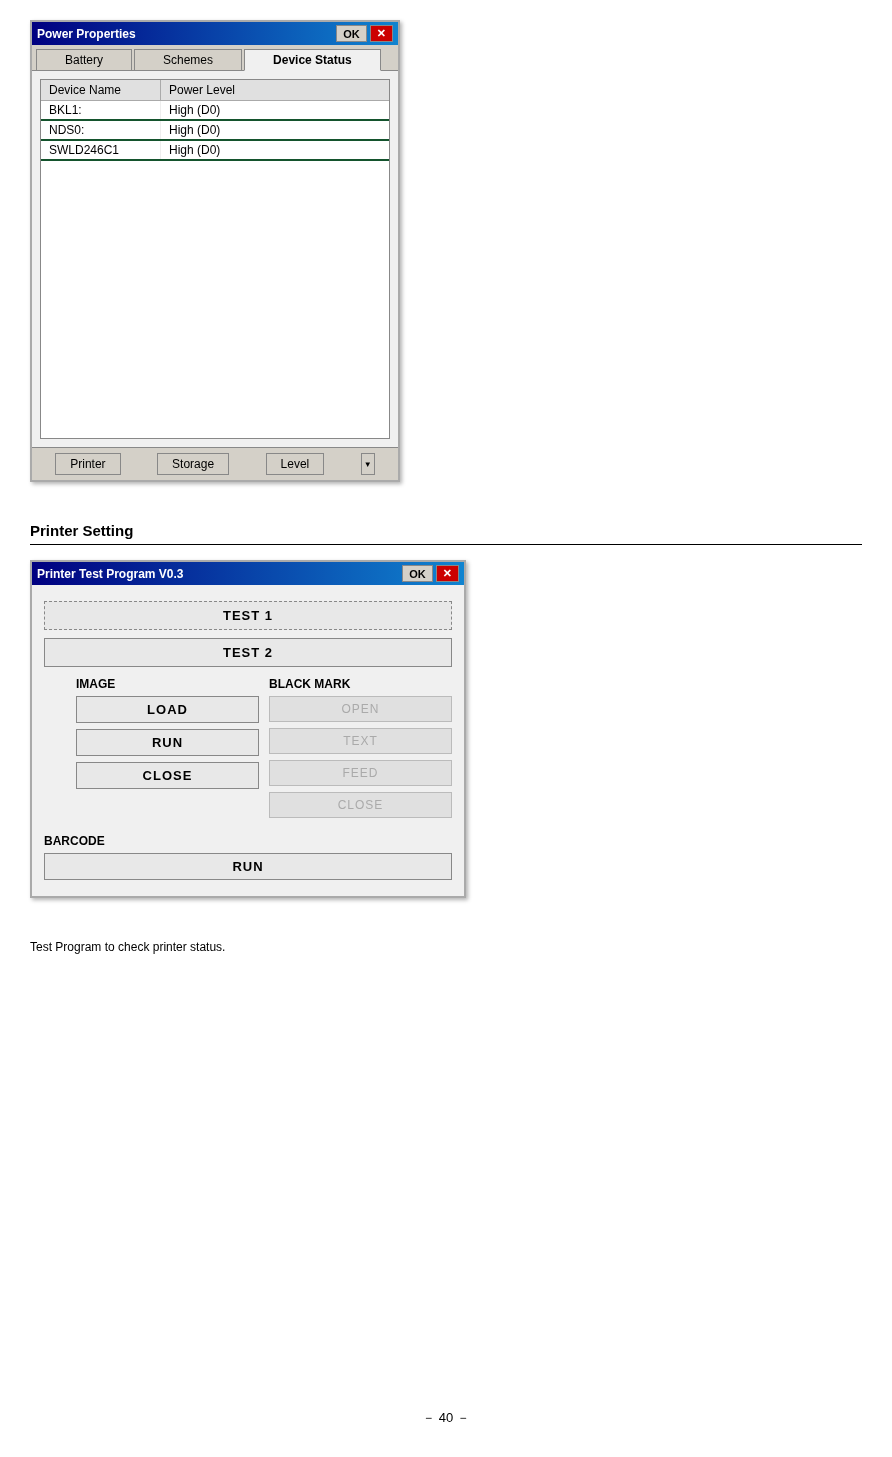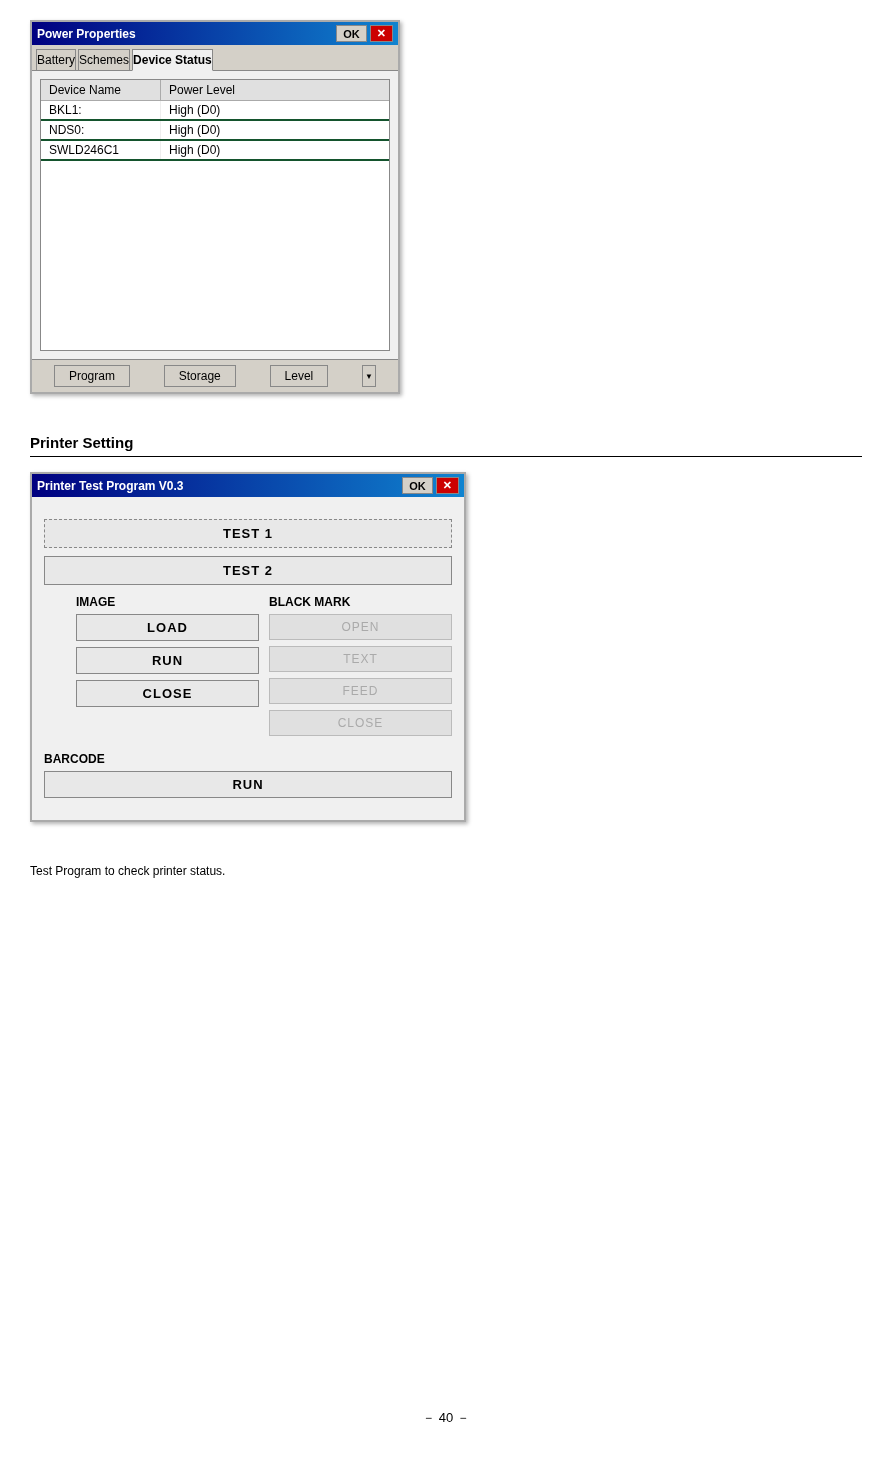--- a/index.html
+++ b/index.html
@@ -67,21 +67,21 @@
     }
 
     .dialog-tabs {
       display: flex;
       background: #d4d0c8;
       border-bottom: 1px solid #888;
       padding: 4px 4px 0 4px;
     }
 
     .tab {
-      padding: 3px 0;
+      padding: 3px 28px;
       border: 1px solid #888;
       border-bottom: none;
       background: #d4d0c8;
       cursor: pointer;
       font-size: 12px;
       margin-right: 2px;
     }
 
     .tab.active {
       background: #f0f0f0;
@@ -90,21 +90,21 @@
       margin-bottom: -1px;
     }
 
     .dialog-body {
       padding: 8px;
       background: #f0f0f0;
     }
 
     .device-list-area {
       width: 100%;
-      height: 272px;
+      height: 360px;
       border: 1px solid #888;
       background: #fff;
       font-size: 12px;
     }
 
     .device-list-header {
       display: flex;
       border-bottom: 1px solid #aaa;
       background: #e0e0e0;
     }
@@ -187,21 +187,21 @@
       align-items: center;
       justify-content: space-between;
       background: linear-gradient(to right, #000080, #1084d0);
       padding: 3px 5px;
       color: #fff;
       font-size: 12px;
       font-weight: bold;
     }
 
     .printer-body {
-      padding: 22px 12px;
+      padding: 16px 12px;
       background: #f0f0f0;
     }
 
     .test-btn {
       width: 100%;
       padding: 6px;
       background: #e8e8e8;
       border: 1px dashed #888;
       font-size: 13px;
       font-weight: bold;
@@ -358,21 +358,21 @@
             </div>
             <div class="device-list-row">
               <div class="device-list-row-cell">SWLD246C1</div>
               <div class="device-list-row-cell">High   (D0)</div>
             </div>
           </div>
         </div>
       </div>
 
       <div class="dialog-footer">
-        <button class="footer-btn">Program</button>
+        <button class="footer-btn">Printer</button>
         <button class="footer-btn">Storage</button>
         <button class="footer-btn">Level</button>
         <div class="footer-scroll">▼</div>
       </div>
     </div>
   </div>
 
   
   <div style="margin-top: 10px; margin-bottom: 15px;">
     <span class="section-heading">Printer Setting</span>

